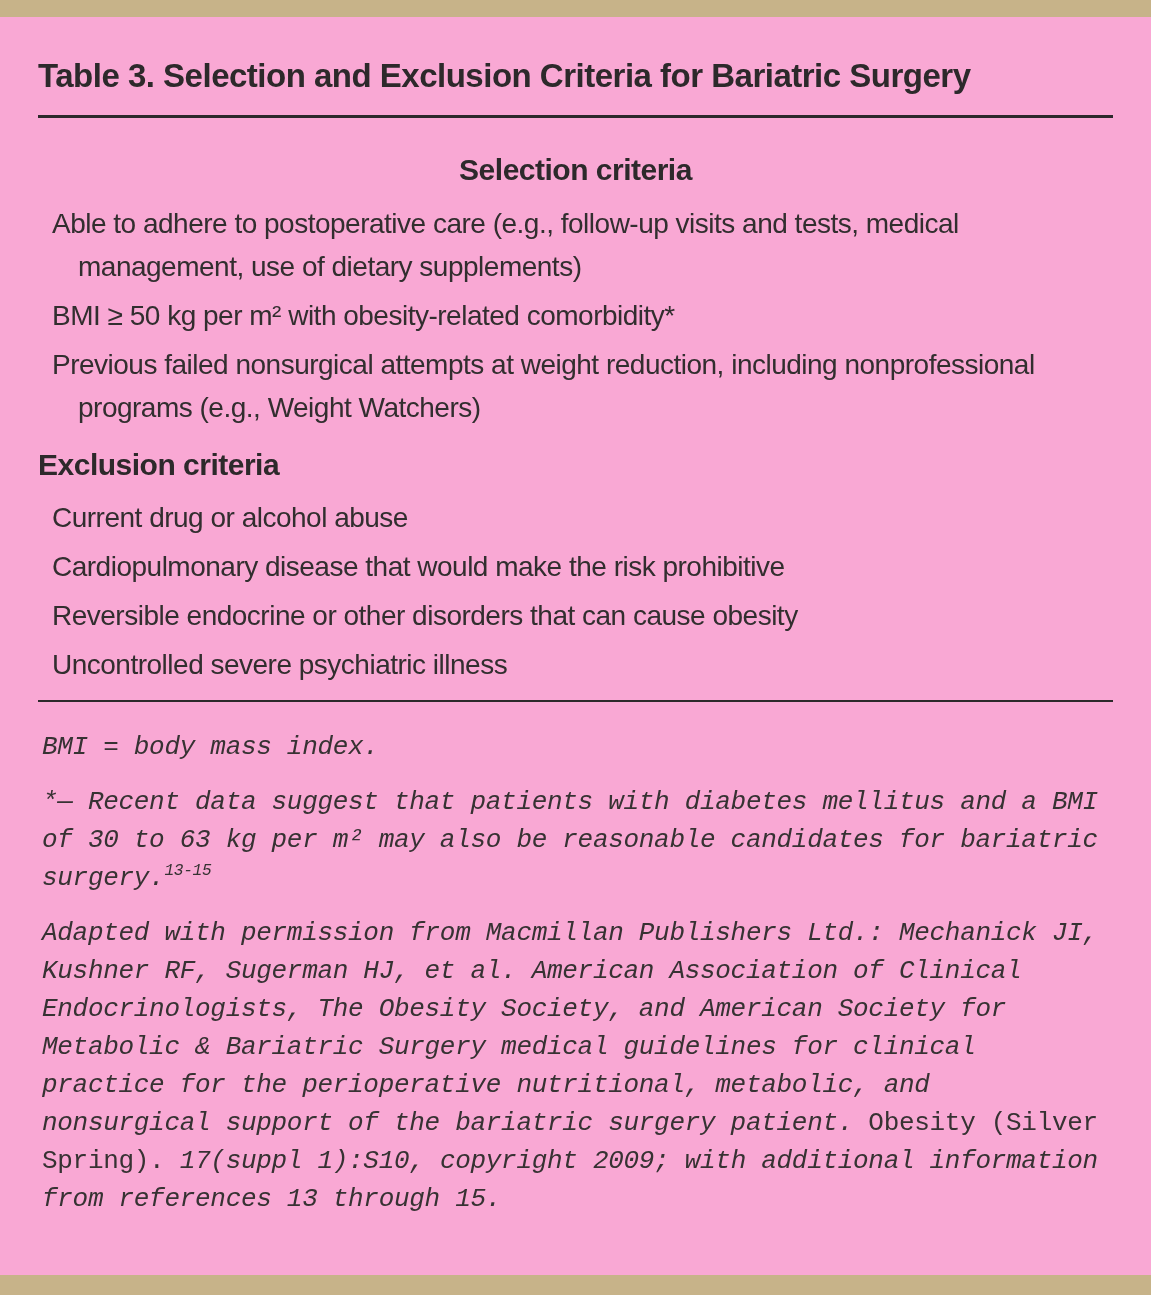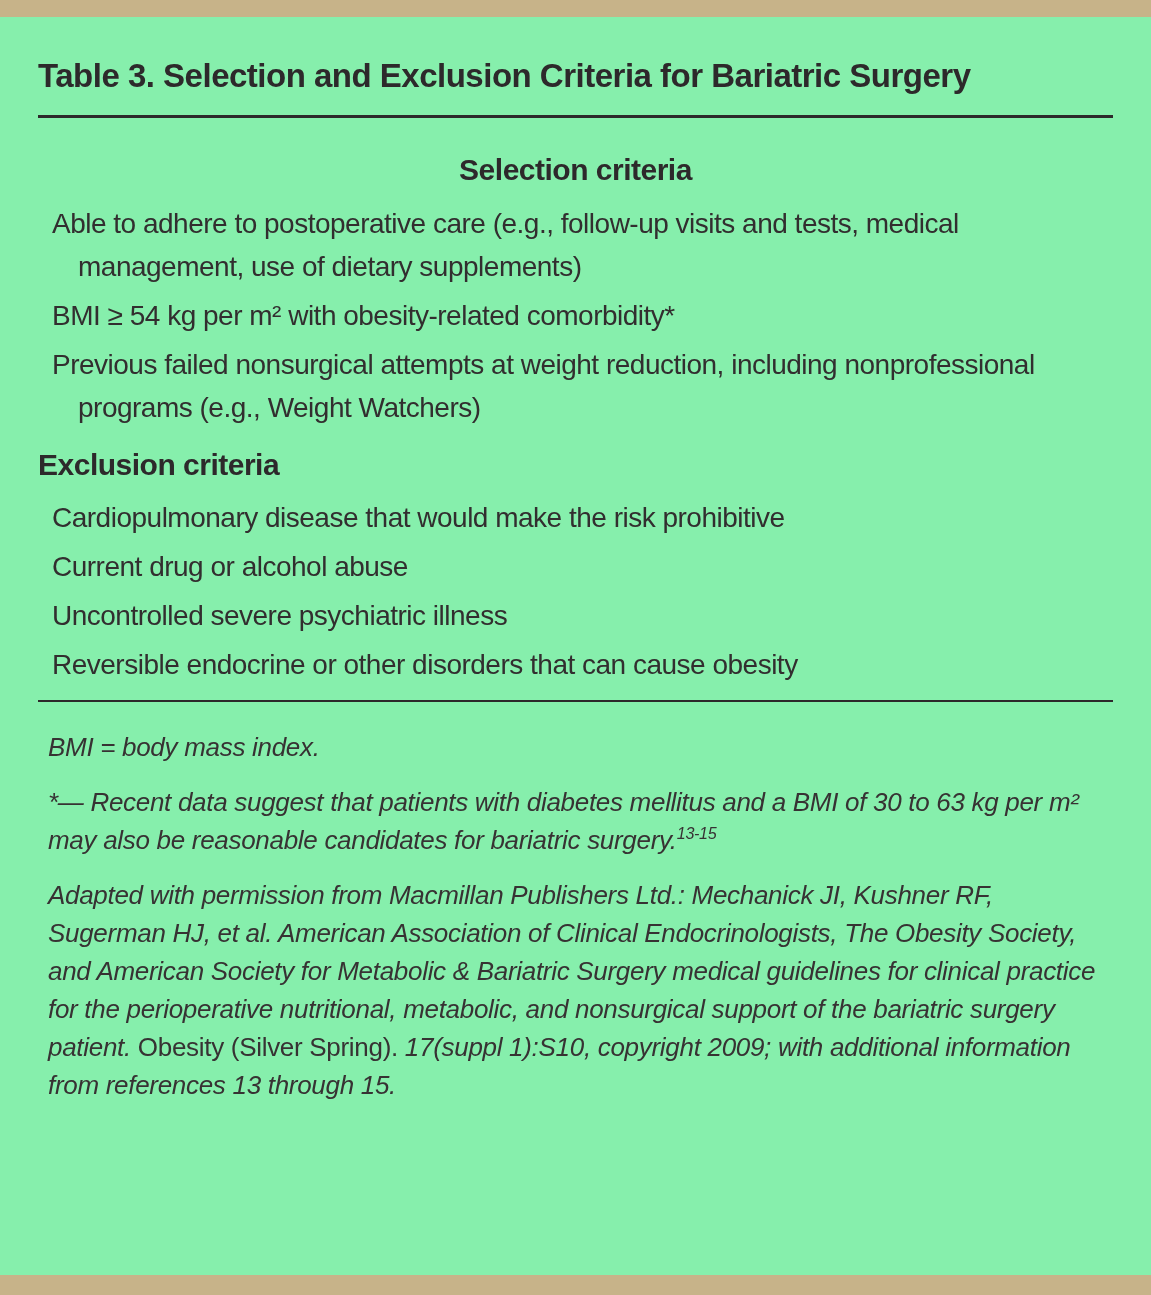--- a/index.html
+++ b/index.html
@@ -8,21 +8,21 @@
   }
   body {
     width: 1151px;
     height: 1295px;
     overflow: hidden;
     font-family: "Liberation Sans", sans-serif;
   }
   .page {
     width: 1151px;
     height: 1295px;
-    background: #86efac;
+    background: #f9a8d4;
     display: flex;
     flex-direction: column;
     box-sizing: border-box;
   }
   .accent-bar {
     width: 100%;
     background: #c7b389;
     flex: 0 0 auto;
   }
   .accent-bar.top { height: 17px; }
@@ -72,21 +72,22 @@
   }
   .footnotes {
     margin-top: 26px;
     font-style: italic;
     font-size: 26px;
     line-height: 38px;
     letter-spacing: -0.3px;
     color: #373233;
   }
   .footnotes p {
-    margin: 0 0 17px 10px;
+    margin: 0 0 17px 4px;
+    font-family: Liberation Mono, monospace;
   }
   .footnotes sup {
     font-size: 0.62em;
     line-height: 0;
   }
   .journal-roman {
     font-style: normal;
   }
 </style>
 </head>
@@ -98,30 +99,30 @@
 
   <div class="content">
 
     <h1 class="table-title">Table 3. Selection and Exclusion Criteria for Bariatric Surgery</h1>
 
     <hr class="rule title-rule">
 
     <section>
       <h2 class="section-heading first">Selection criteria</h2>
       <p class="criteria-item">Able to adhere to postoperative care (e.g., follow-up visits and tests, medical management, use of dietary supplements)</p>
-      <p class="criteria-item">BMI ≥ 54 kg per m² with obesity-related comorbidity*</p>
+      <p class="criteria-item">BMI ≥ 50 kg per m² with obesity-related comorbidity*</p>
       <p class="criteria-item">Previous failed nonsurgical attempts at weight reduction, including nonprofessional programs (e.g., Weight Watchers)</p>
     </section>
 
     <section>
       <h2 class="section-heading">Exclusion criteria</h2>
+      <p class="criteria-item">Current drug or alcohol abuse</p>
       <p class="criteria-item">Cardiopulmonary disease that would make the risk prohibitive</p>
-      <p class="criteria-item">Current drug or alcohol abuse</p>
+      <p class="criteria-item">Reversible endocrine or other disorders that can cause obesity</p>
       <p class="criteria-item">Uncontrolled severe psychiatric illness</p>
-      <p class="criteria-item">Reversible endocrine or other disorders that can cause obesity</p>
     </section>
 
     <hr class="rule footnote-rule">
 
     <div class="footnotes">
       <p>
         <span>BMI = body mass index.</span>
       </p>
       <p>
         <span>*— Recent data suggest that patients with diabetes mellitus and a BMI of 30 to 63 kg per m² may also be reasonable candidates for bariatric surgery.</span><sup>13-15</sup>

